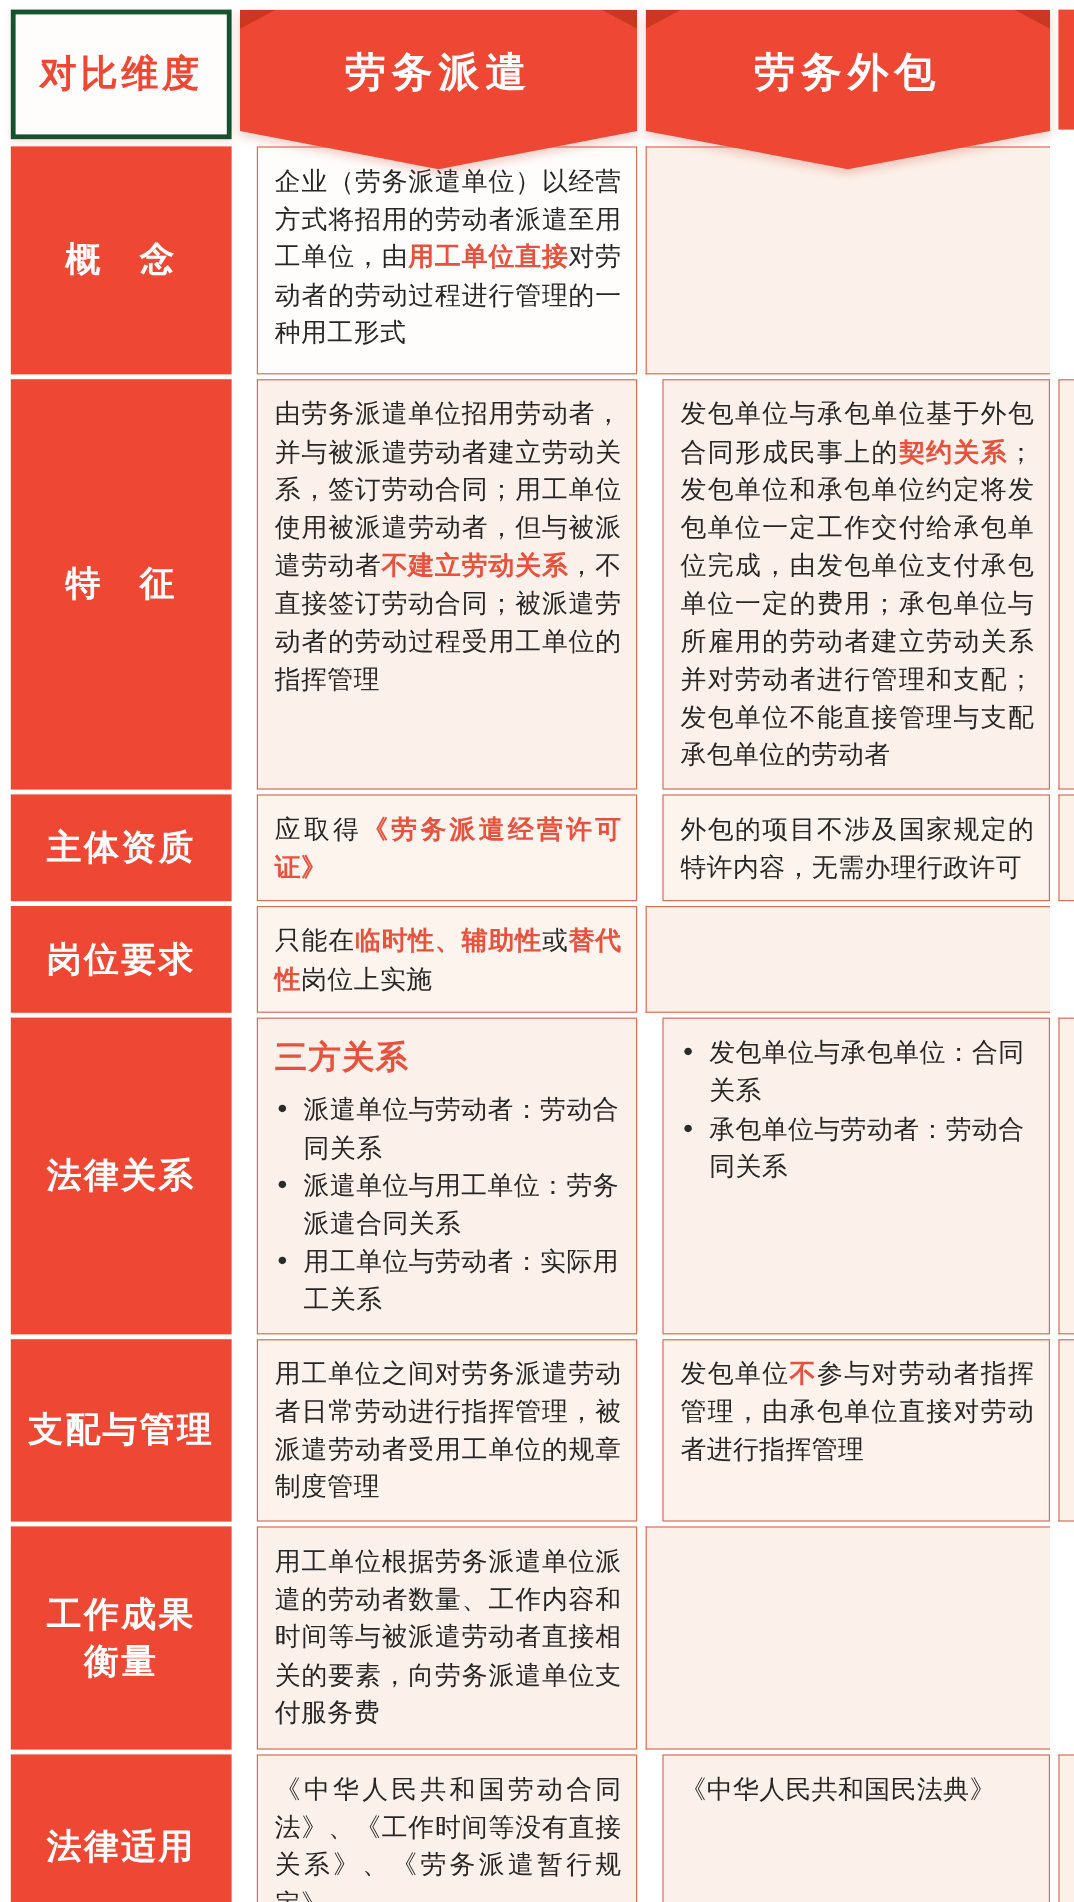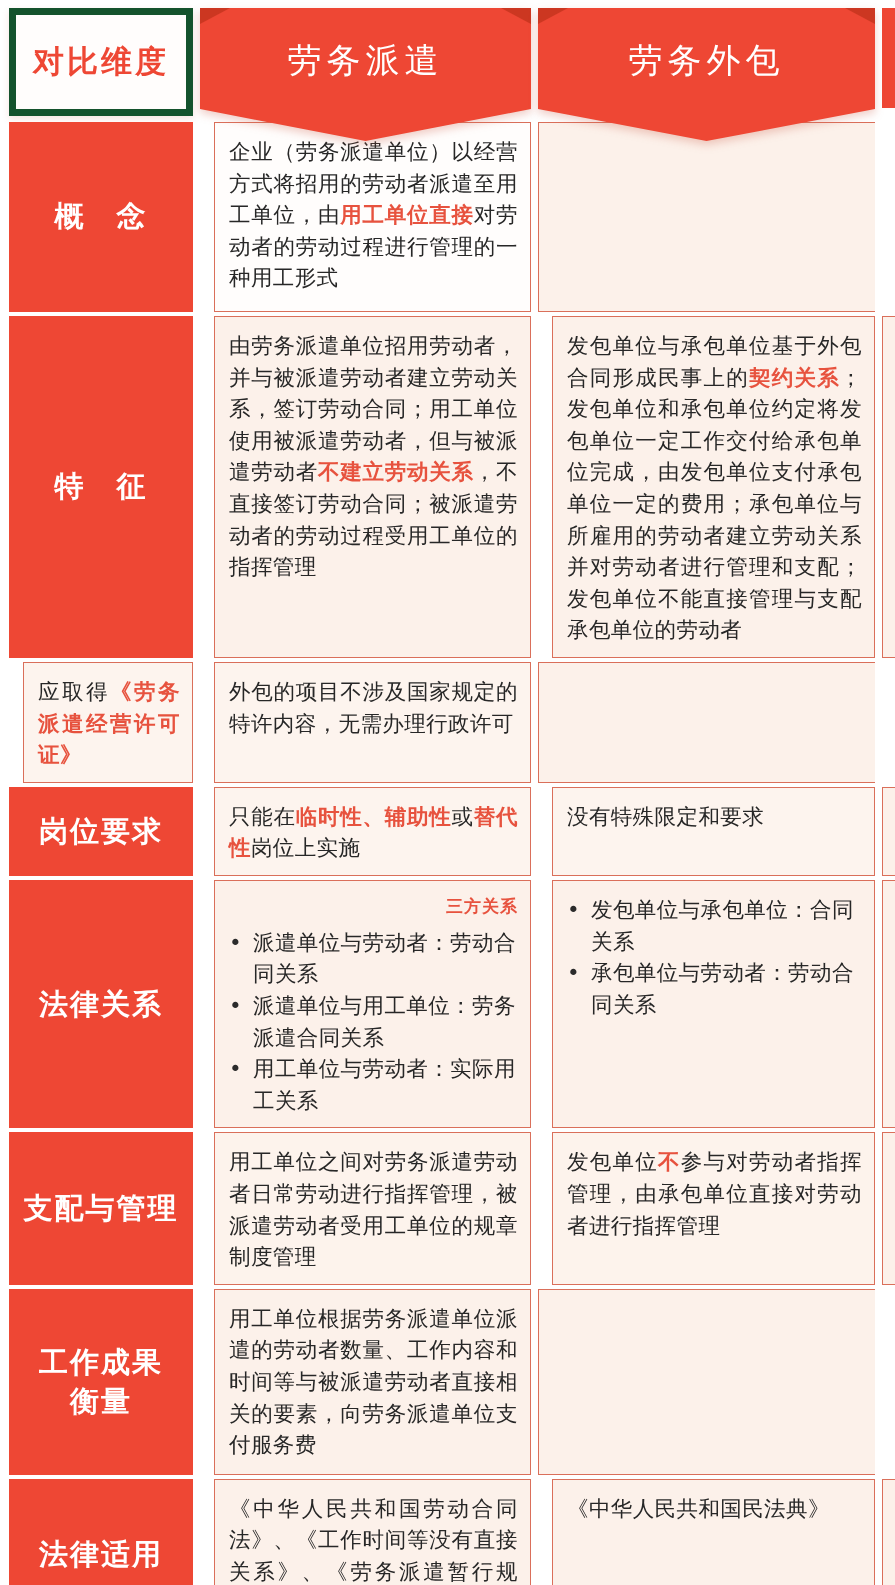--- a/index.html
+++ b/index.html
@@ -11,32 +11,32 @@
   }
   .page{padding:8px 0 0 9px;width:895px}
   .grid{
     display:grid;
     grid-template-columns:184px 331px 337px 16px;
     column-gap:7px;
   }
   
   .header-row{height:108px;margin-bottom:6px}
   .dim-cell{
-    background:#fffdfc;border:7px solid #14532d;
+    background:#fffdfc;border:4px solid #14532d;
     box-shadow:0 3px 7px rgba(214,110,90,.18);
     display:flex;align-items:center;justify-content:center;
     color:var(--red,#ee4734);font-size:31px;font-weight:bold;letter-spacing:3px;
   }
   .banner-wrap{position:relative}
   .banner{
     position:absolute;left:0;right:0;top:0;height:133px;
     background:var(--red,#ee4734);
     clip-path:polygon(0 0,100% 0,100% 76%,50% 100%,0 76%);
     display:flex;justify-content:center;align-items:flex-start;
-    padding-top:30px;color:#fff;font-size:34px;font-weight:normal;letter-spacing:5px;
+    padding-top:30px;color:#fff;font-size:34px;font-weight:bold;letter-spacing:5px;
     z-index:2;
   }
   .banner-wrap{filter:drop-shadow(0 4px 4px rgba(205,95,75,.30))}
   .fold{position:absolute;top:0;width:30px;height:16px;background:#c6351f;opacity:.85}
   .fold-left{left:0;clip-path:polygon(0 0,100% 0,0 100%)}
   .fold-right{right:0;clip-path:polygon(0 0,100% 0,100% 100%)}
   .sliver-banner{background:var(--red,#ee4734);height:100px}
   
   #rows{display:grid;row-gap:4px}
   .body-row{min-height:80px}
@@ -60,21 +60,21 @@
     font-size:21.5px;line-height:1.47;letter-spacing:.4px;
     text-align:justify;
     margin-left:14px;
   }
   #rows .body-row:nth-child(1) .content-cell{background:#fffdfc}
   #rows .body-row:nth-child(3) .content-cell,
   #rows .body-row:nth-child(4) .content-cell{background:#fdf4ee}
   #rows .body-row:nth-child(6) .content-cell{background:#fdf3ec}
   .para{margin:0}
   .hl{color:var(--hl,#e7523e);font-weight:bold}
-  .cell-heading{color:var(--hl,#e7523e);font-weight:bold;font-size:17px;margin-bottom:8px;letter-spacing:1px;text-align:right}
+  .cell-heading{color:var(--hl,#e7523e);font-weight:bold;font-size:27px;margin-bottom:8px;letter-spacing:1px;text-align:left}
   .bullet{display:flex;text-align:left}
   .bullet .dot{flex:0 0 24px;width:24px;color:#2b2b2b}
   .bullet .btext{flex:1}
   .sliver{background:#fcf1ea;border:1px solid #da6f5a;border-right:none}
 </style>
 </head>
 <body>
 
 <div class="page">
 
@@ -111,35 +111,33 @@
         <div class="label-cell">特　征</div>
         <div class="content-cell">
           <p class="para"><span>由劳务派遣单位招用劳动者，并与被派遣劳动者建立劳动关系，签订劳动合同；用工单位使用被派遣劳动者，但与被派遣劳动者</span><span class="hl">不建立劳动关系</span><span>，不直接签订劳动合同；被派遣劳动者的劳动过程受用工单位的指挥管理</span></p>
         </div>
         <div class="content-cell">
           <p class="para"><span>发包单位与承包单位基于外包合同形成民事上的</span><span class="hl">契约关系</span><span>；发包单位和承包单位约定将发包单位一定工作交付给承包单位完成，由发包单位支付承包单位一定的费用；承包单位与所雇用的劳动者建立劳动关系并对劳动者进行管理和支配；发包单位不能直接管理与支配承包单位的劳动者</span></p>
         </div>
         <div class="sliver"></div>
       </div>
       <div class="grid body-row">
+        <div class="label-cell">主体资质</div>
         <div class="content-cell">
           <p class="para"><span>应取得</span><span class="hl">《劳务派遣经营许可证》</span></p>
         </div>
         <div class="content-cell">
           <p class="para"><span>外包的项目不涉及国家规定的特许内容，无需办理行政许可</span></p>
         </div>
         <div class="sliver"></div>
       </div>
       <div class="grid body-row">
         <div class="label-cell">岗位要求</div>
         <div class="content-cell">
           <p class="para"><span>只能在</span><span class="hl">临时性、辅助性</span><span>或</span><span class="hl">替代性</span><span>岗位上实施</span></p>
-        </div>
-        <div class="content-cell">
-          <p class="para"><span>没有特殊限定和要求</span></p>
         </div>
         <div class="sliver"></div>
       </div>
       <div class="grid body-row">
         <div class="label-cell">法律关系</div>
         <div class="content-cell">
           <div class="cell-heading">三方关系</div>
           <div class="bullet">
             <span class="dot">•</span>
             <span class="btext"><span>派遣单位与劳动者：劳动合同关系</span></span>

